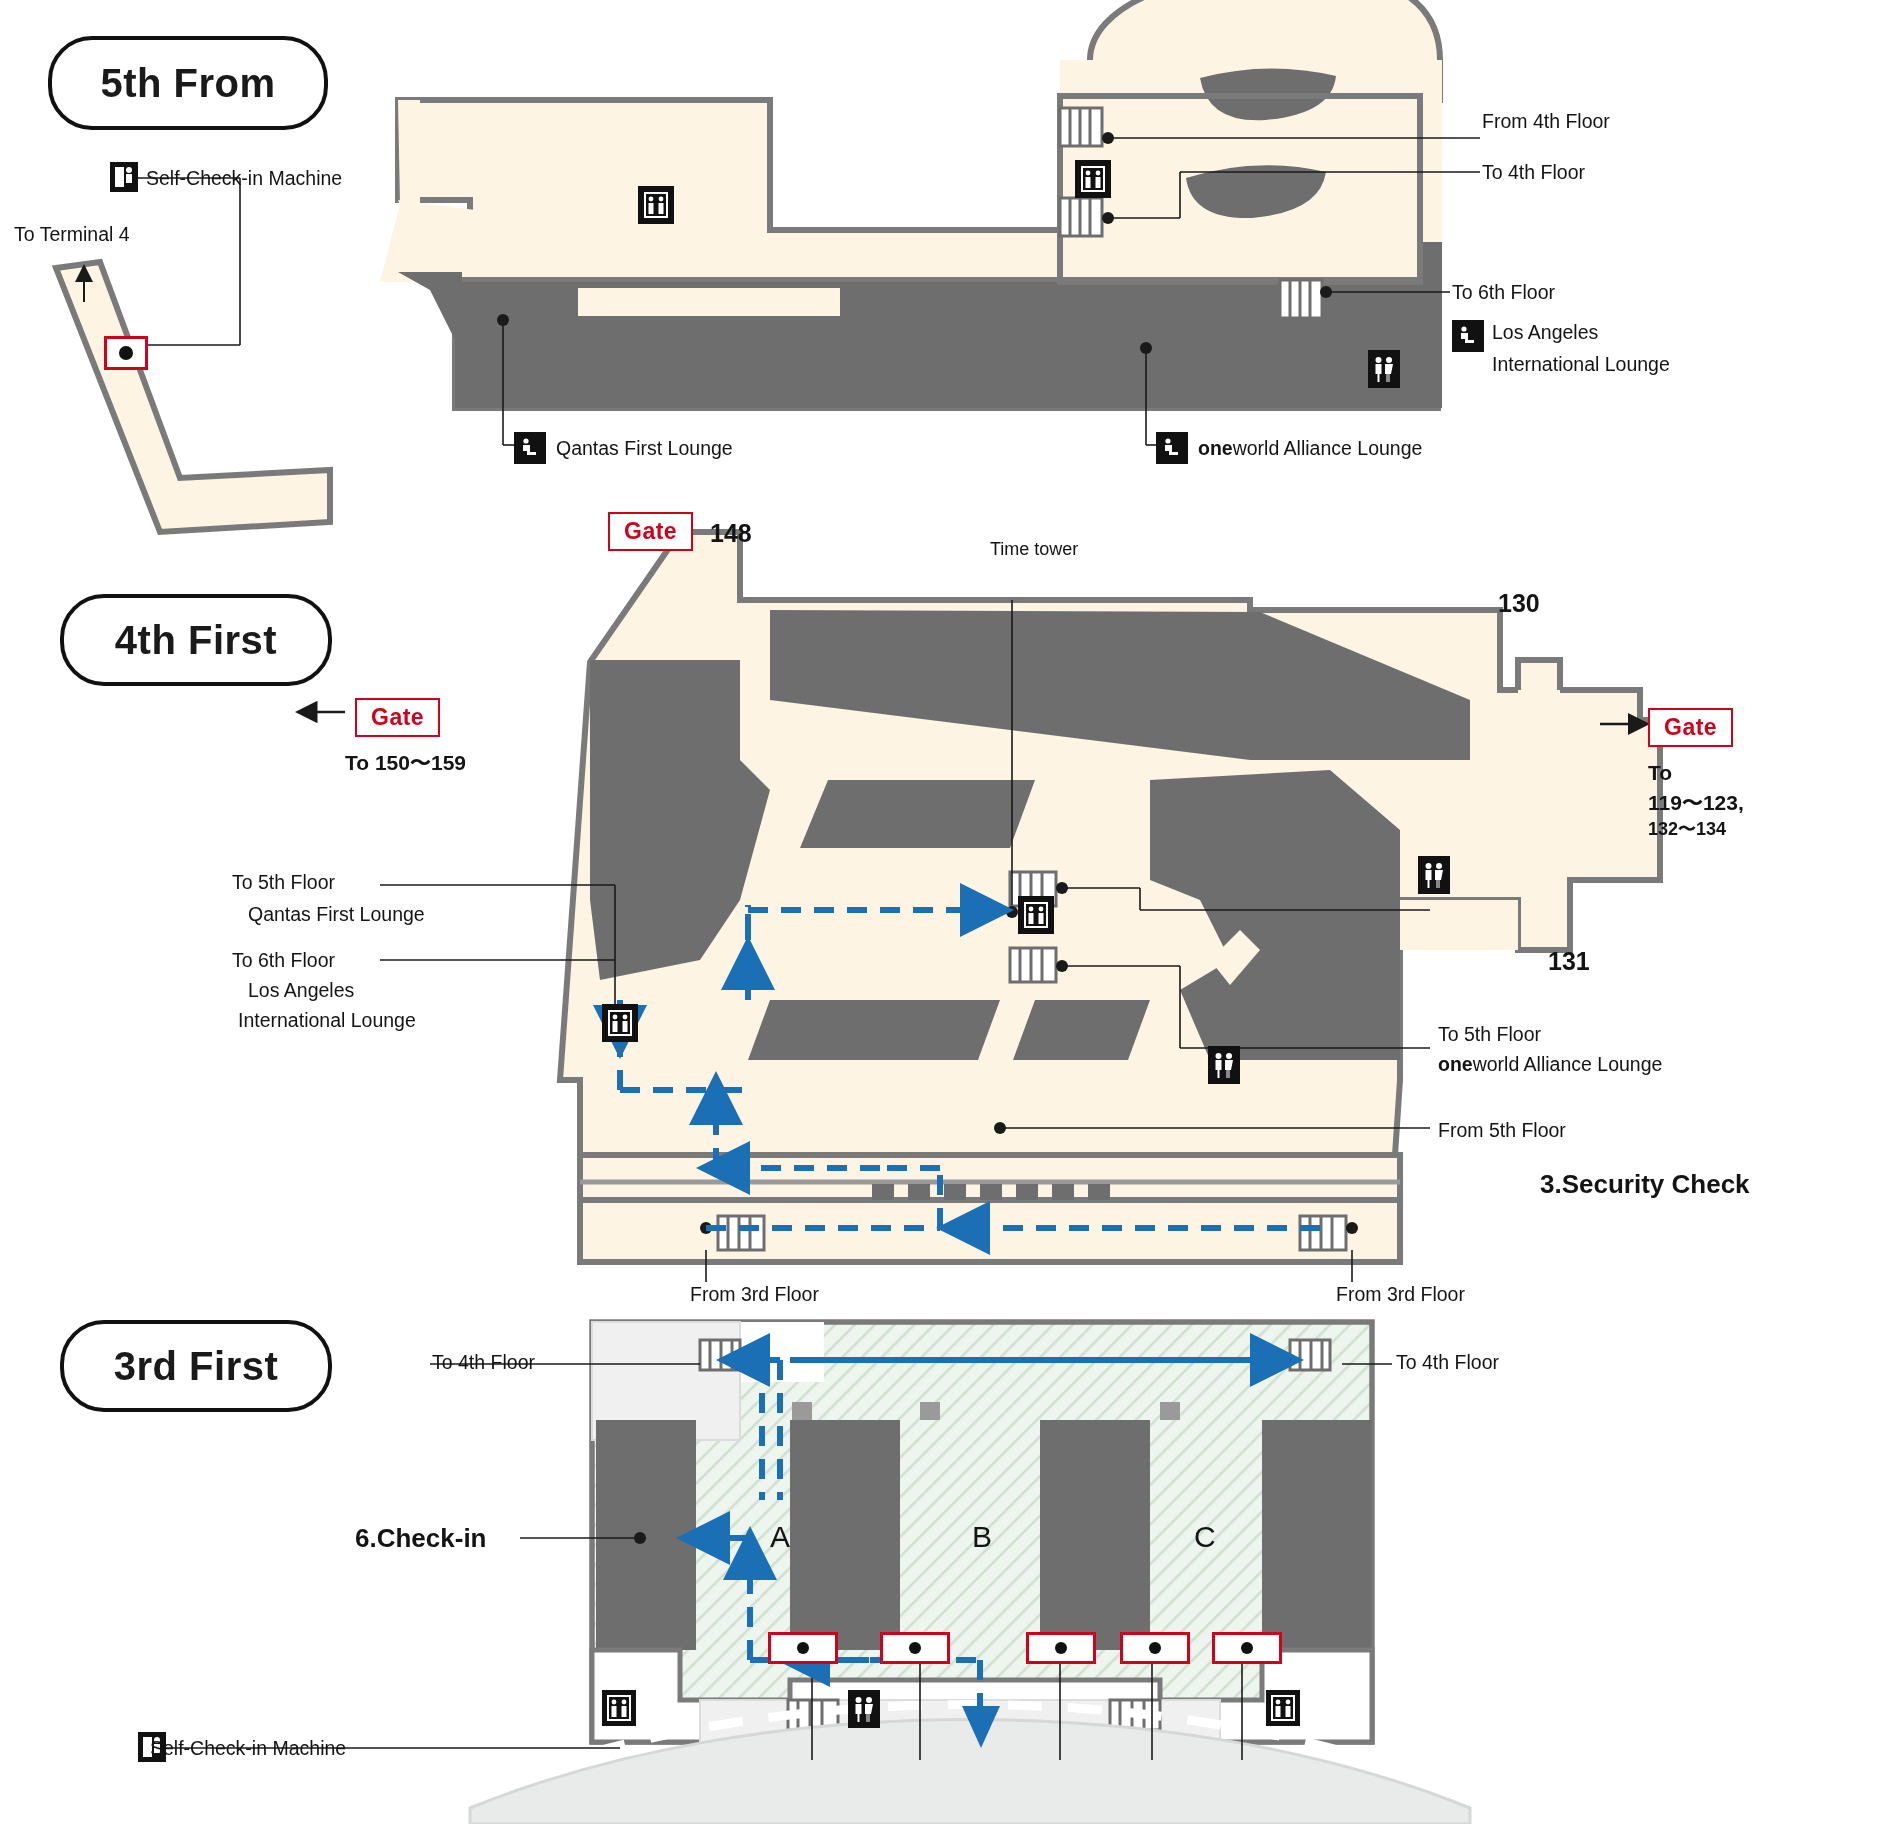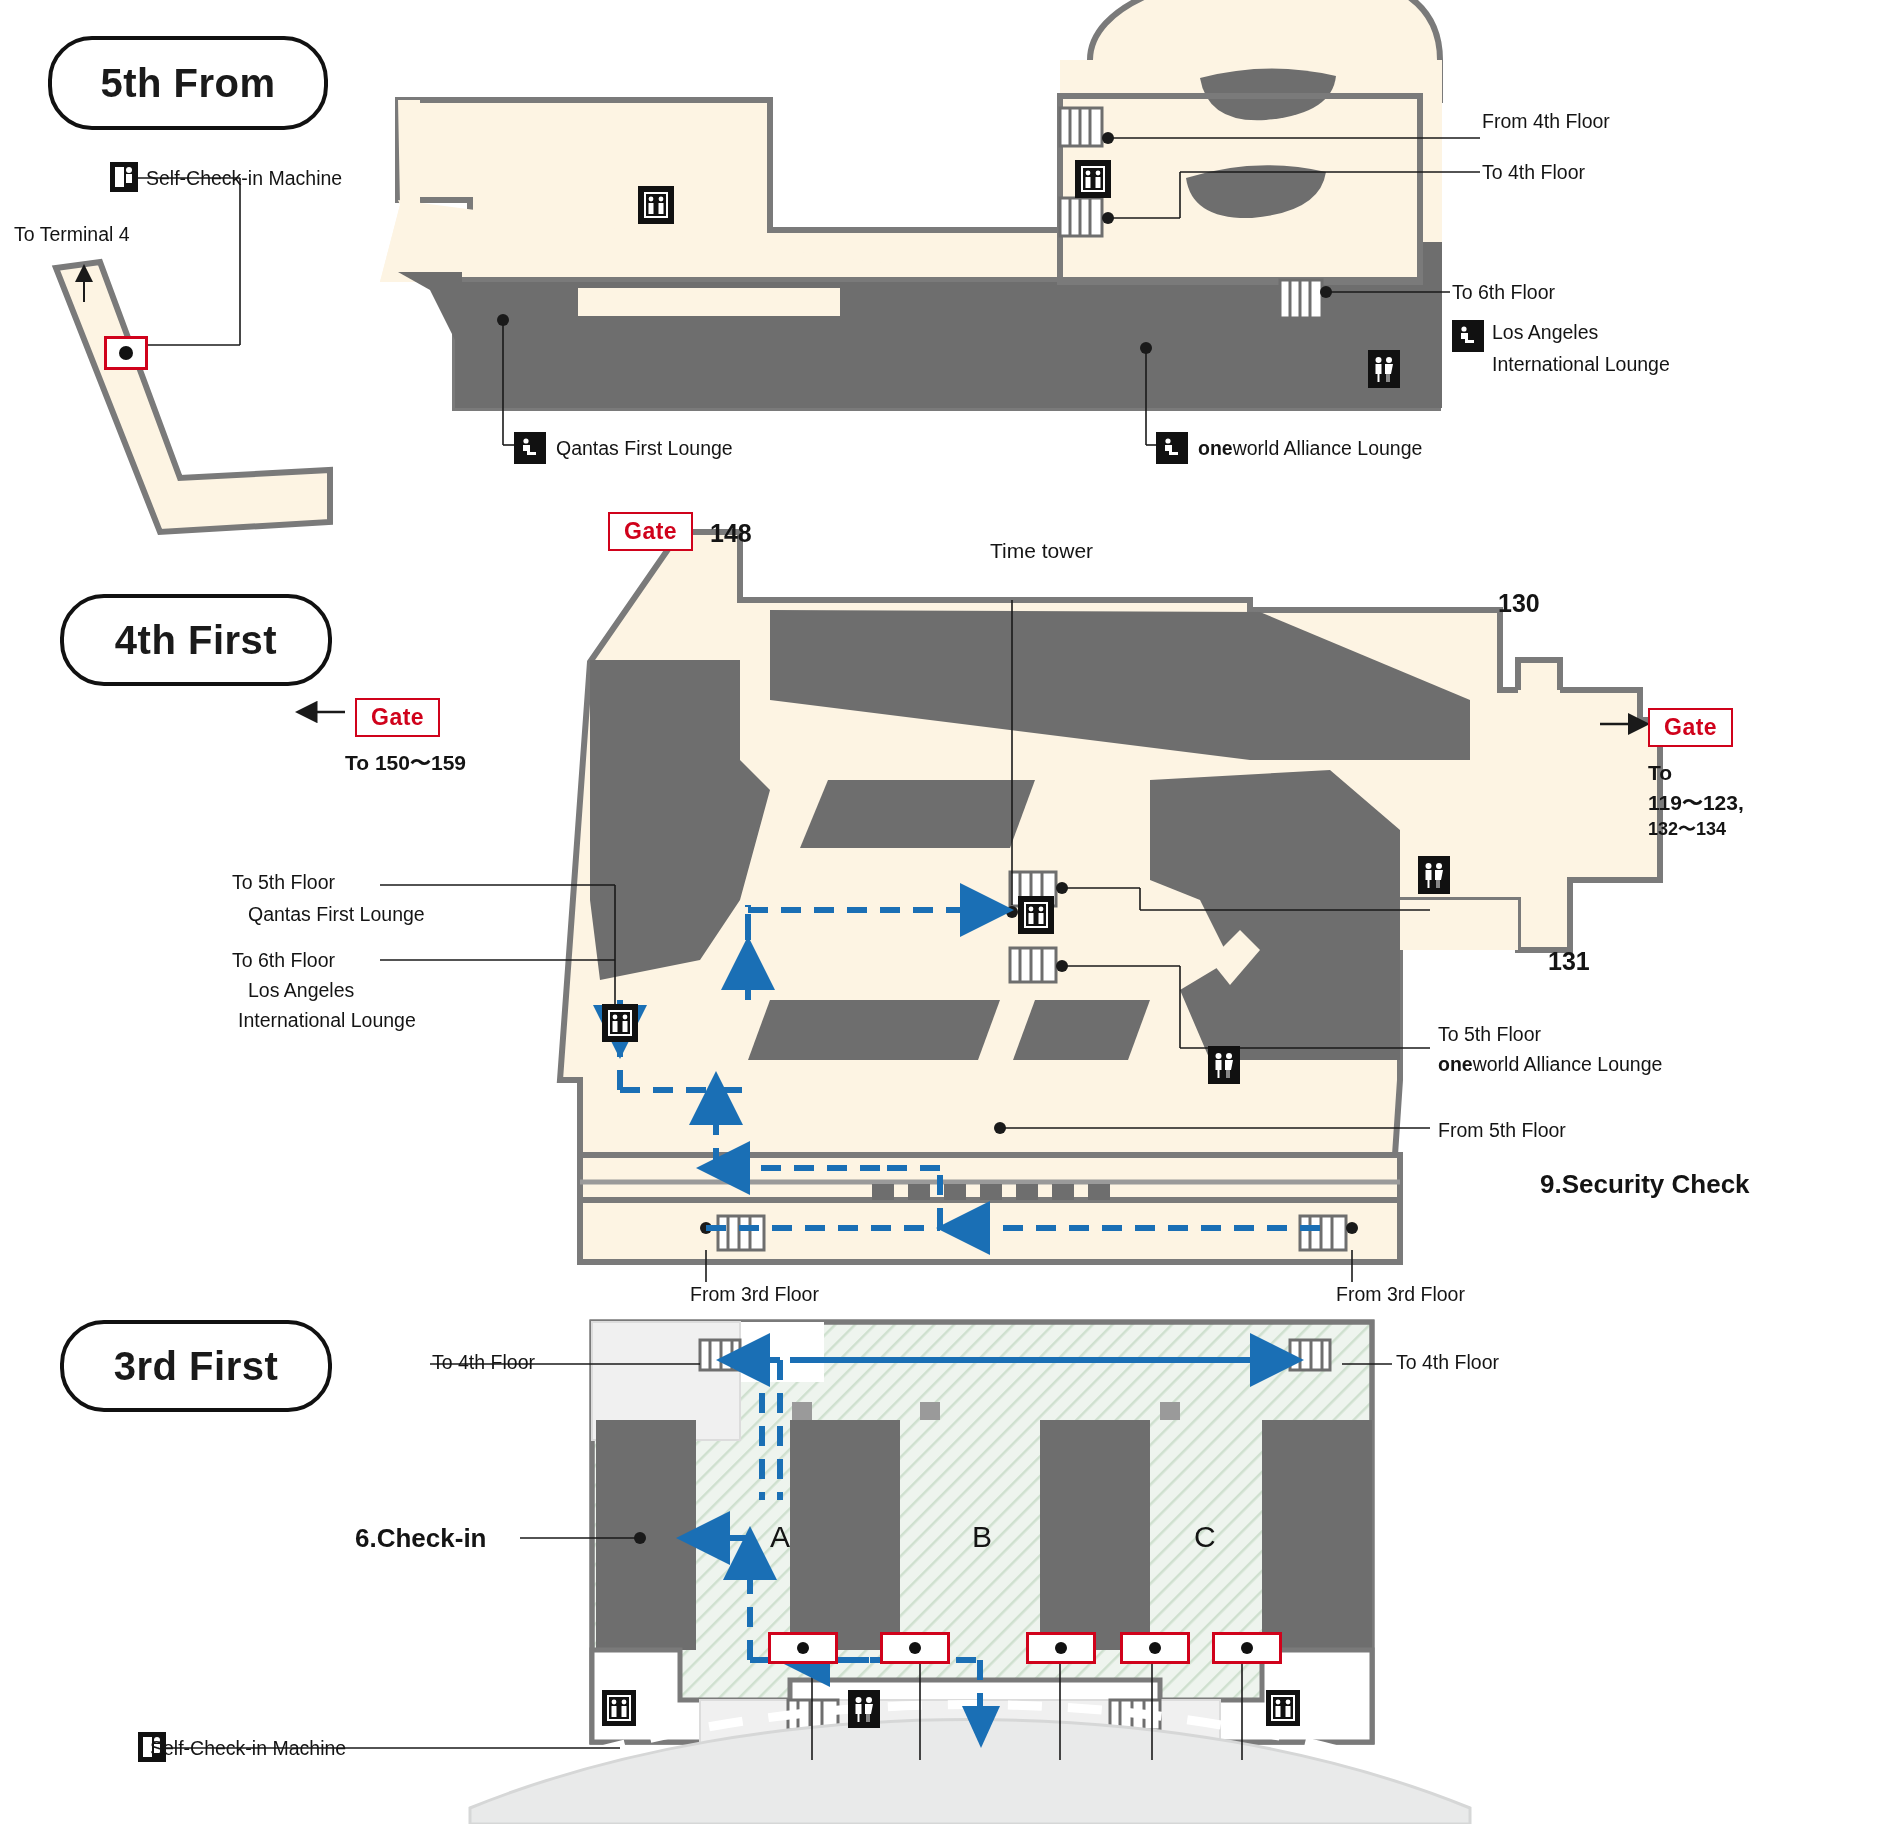--- a/index.html
+++ b/index.html
@@ -15,21 +15,21 @@
   .floor-pill{
     border:4px solid #111;border-radius:44px;background:#fff;
     display:flex;align-items:center;justify-content:center;
     font-weight:bold;letter-spacing:.5px;
   }
   .floor-pill span{font-size:40px;line-height:1;}
 
   
   .lbl{font-size:19.5px;line-height:1.25;color:#141414;white-space:nowrap;}
   .lbl.bold{font-weight:bold;}
-  .lbl.big{font-size:21px;text-align:right;}
+  .lbl.big{font-size:18px;text-align:right;}
   .lbl.bignum{font-size:25px;font-weight:bold;}
   .lbl.step{font-size:26px;font-weight:bold;}
   .lbl.letter{font-size:30px;}
 
   
   .gate-box{
     border:2.5px solid #d0021b;color:#d0021b;font-weight:bold;font-size:23px;
     padding:4px 14px;background:#fff;letter-spacing:.5px;
   }
 
@@ -441,21 +441,21 @@
   <div class="abs lbl" style="left:232px;top:948px;">To 6th Floor</div>
   <div class="abs lbl" style="left:248px;top:978px;">Los Angeles</div>
   <div class="abs lbl" style="left:238px;top:1008px;">International Lounge</div>
 
   <div class="abs lbl" style="left:1438px;top:1022px;">To 5th Floor</div>
   <div class="abs lbl" style="left:1438px;top:1052px;">
     <b>one</b><span>world Alliance Lounge</span>
   </div>
   <div class="abs lbl" style="left:1438px;top:1118px;">From 5th Floor</div>
 
-  <div class="abs lbl step" style="left:1540px;top:1168px;">9.Security Check</div>
+  <div class="abs lbl step" style="left:1540px;top:1168px;">3.Security Check</div>
 
   <div class="abs lbl" style="left:690px;top:1282px;">From 3rd Floor</div>
   <div class="abs lbl" style="left:1336px;top:1282px;">From 3rd Floor</div>
 
   <div class="abs lbl" style="left:432px;top:1350px;">To 4th Floor</div>
   <div class="abs lbl" style="left:1396px;top:1350px;">To 4th Floor</div>
 
   <div class="abs lbl step" style="left:355px;top:1522px;">6.Check-in</div>
 
   <div class="abs lbl letter" style="left:770px;top:1518px;">A</div>

